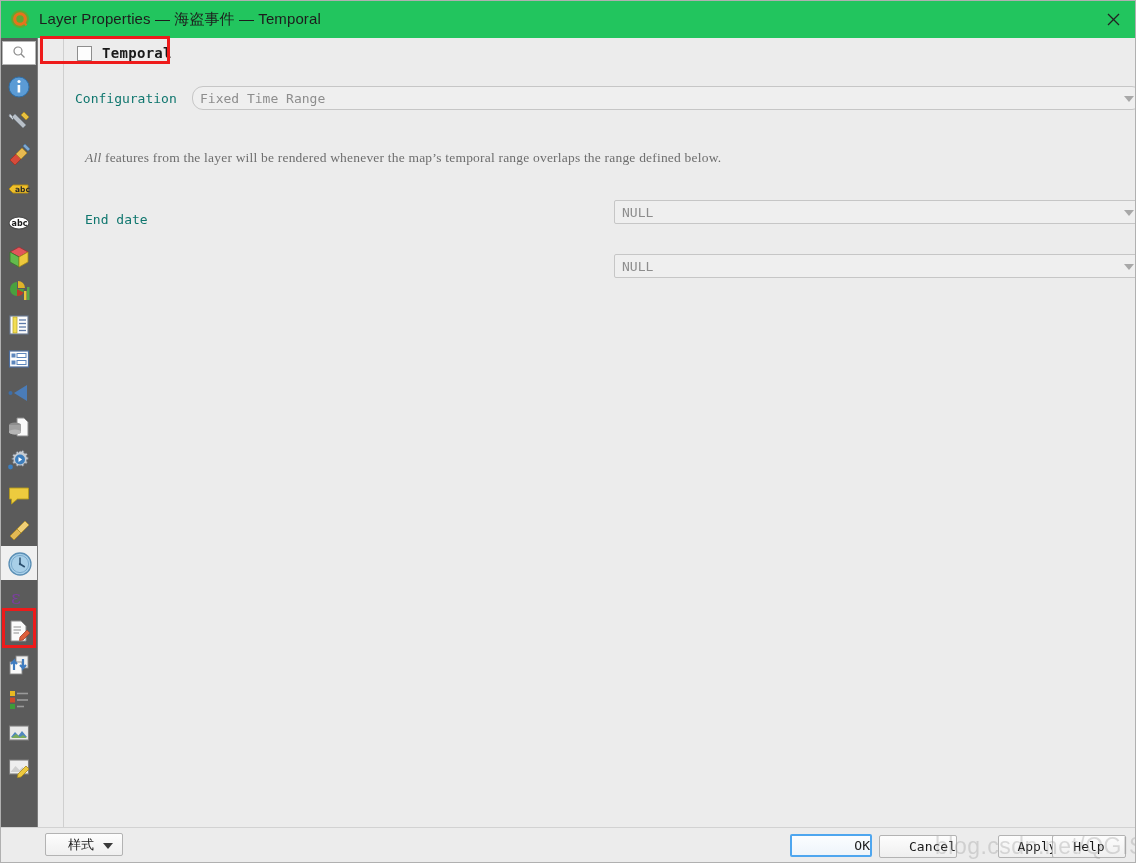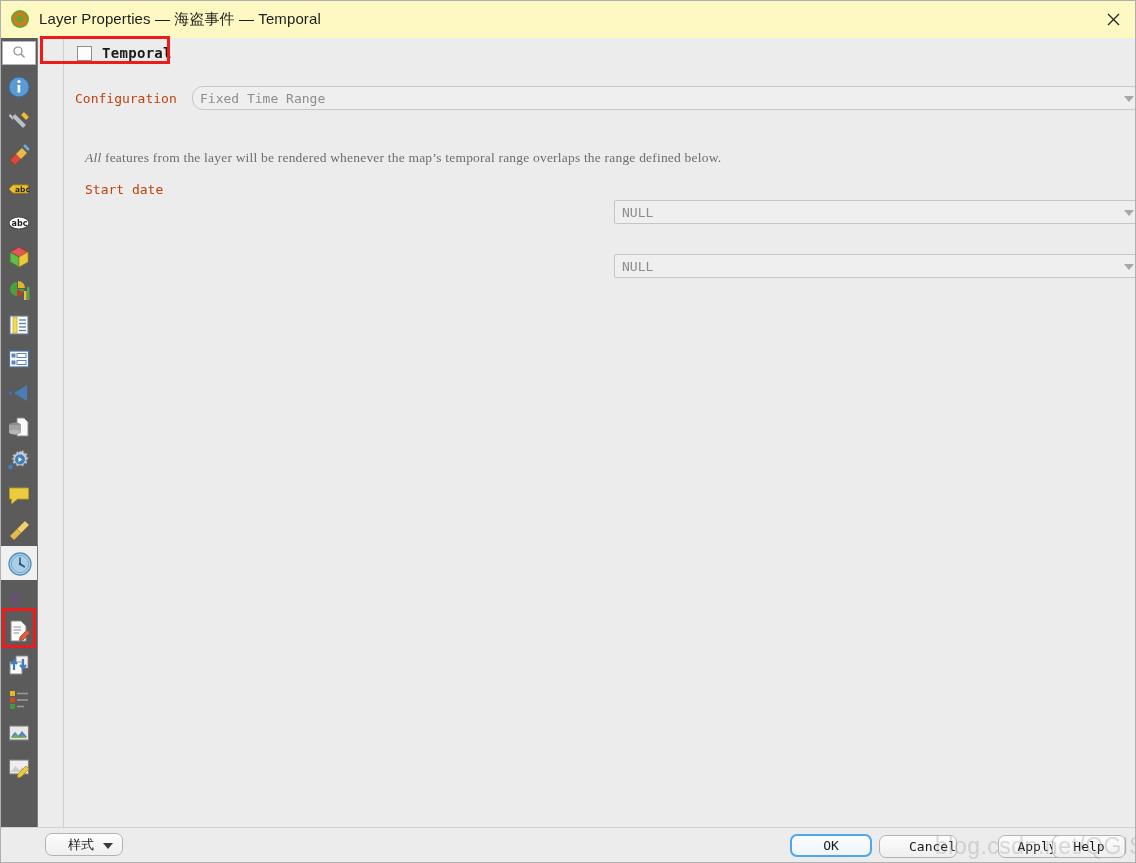--- a/index.html
+++ b/index.html
@@ -23,21 +23,21 @@
     background: #ececec;
     box-sizing: border-box;
   }
 
   
   .titlebar {
     position: absolute;
     left: 0; top: 0;
     width: 1136px;
     height: 38px;
-    background: #fef9c3;
+    background: #22c55e;
     display: flex;
     align-items: center;
     box-sizing: border-box;
   }
   .qgis-logo {
     position: relative;
     width: 20px; height: 20px;
     margin-left: 10px; margin-right: 9px;
     flex: 0 0 auto;
   }
@@ -181,21 +181,21 @@
   }
   .row {
     position: absolute;
     box-sizing: border-box;
     display: flex;
     align-items: center;
   }
   .lbl {
     font-family: "DejaVu Sans Mono", monospace;
     font-size: 13px;
-    color: #c2410c;
+    color: #0f766e;
     white-space: nowrap;
   }
   .combo {
     position: relative;
     background: #efefef;
     border: 1px solid #c6c6c6;
     border-radius: 2px;
     box-sizing: border-box;
     height: 24px;
     display: flex;
@@ -250,32 +250,33 @@
     height: 36px;
     background: #ececec;
     border-top: 1px solid #d2d2d2;
     box-sizing: border-box;
   }
   .btn {
     position: absolute;
     height: 23px;
     background: linear-gradient(#fdfdfd, #efefef);
     border: 1px solid #b3b3b3;
-    border-radius: 7px;
+    border-radius: 2px;
     box-sizing: border-box;
     display: flex;
     align-items: center;
     justify-content: center;
     font-family: "DejaVu Sans Mono", monospace;
     font-size: 13px;
     color: #1a1a1a;
   }
   .btn.default {
     border: 2px solid #4ea6ef;
     background: linear-gradient(#fbfdff, #eef5fb);
+    justify-content: flex-end;
   }
   .btn.style-btn {
     font-family: "Liberation Sans", sans-serif;
     font-size: 13px;
     padding-right: 6px;
   }
   .btn.style-btn .sarrow {
     position: absolute;
     right: 9px; top: 50%;
     margin-top: -2px;
@@ -574,28 +575,28 @@
       <div class="row" style="left:12px; top:14px; width:120px; height:24px;">
         <span class="lbl">Configuration</span>
       </div>
       <div class="combo" style="left:129px; top:14px; width:951px;border-radius:11px;">
         <span class="val">Fixed Time Range</span>
         <span class="arrow"></span>
       </div>
 
       <div class="desc"><span class="em">All</span><span> features from the layer will be rendered whenever the map’s temporal range overlaps the range defined below.</span></div>
 
-      <div class="row" style="left:22px; top:105px; width:200px; height:24px;">
-        <span class="lbl">Start date</span>
-      </div>
       <div class="combo" style="left:551px; top:104px; width:529px;">
         <span class="val">NULL</span>
         <span class="arrow"></span>
       </div>
 
+      <div class="row" style="left:22px; top:135px; width:200px; height:24px;">
+        <span class="lbl">End date</span>
+      </div>
       <div class="combo" style="left:551px; top:134px; width:529px;">
         <span class="val">NULL</span>
         <span class="arrow"></span>
       </div>
 
     </div>
 
     <div class="vscroll"></div>
   </div>
 

